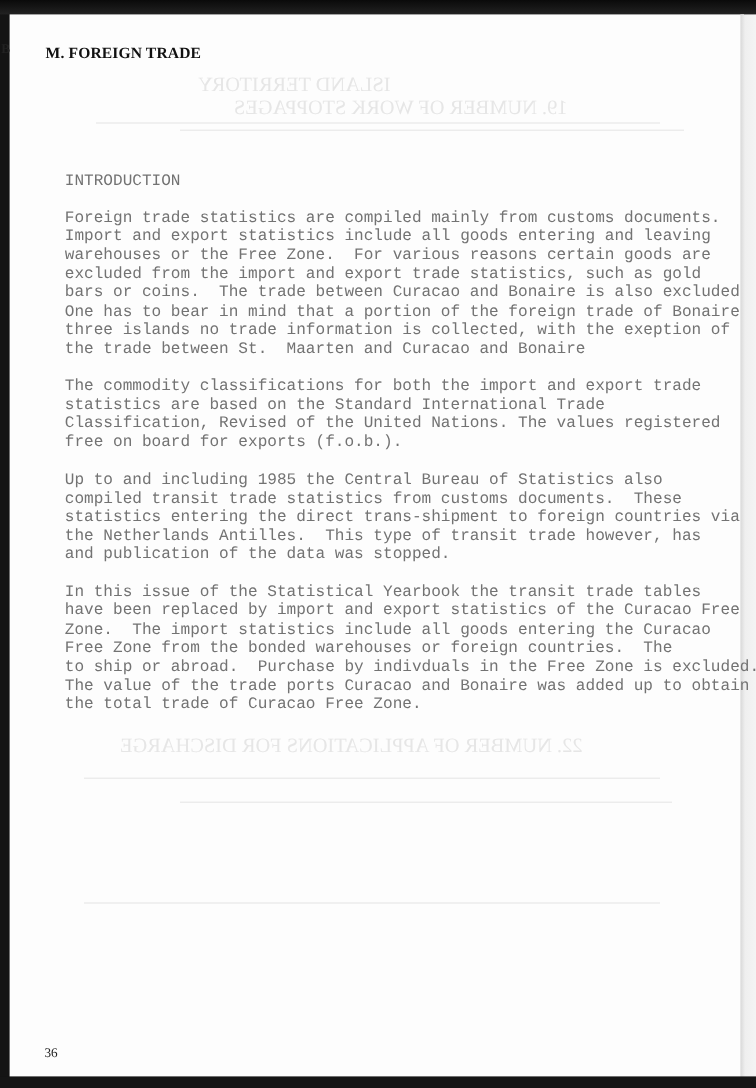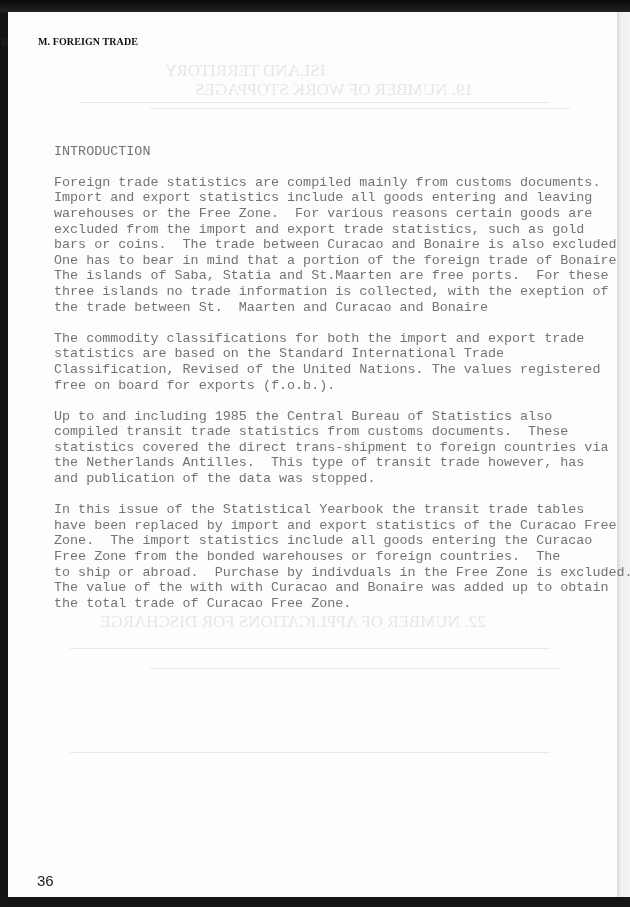--- a/index.html
+++ b/index.html
@@ -23,38 +23,38 @@
     .bottom-band {
       position: absolute; left: 0; top: 897px; width: 630px; height: 10px;
       background: #151515;
     }
     .margin-letter {
       position: absolute; left: 1px; top: 35px;
       font-family: "Liberation Serif", serif; font-weight: bold; font-size: 11px; color: #222;
     }
     .section-heading {
       position: absolute; left: 38px; top: 36px;
-      font-family: "Liberation Serif", serif; font-weight: bold; font-size: 10px;
+      font-family: "Liberation Serif", serif; font-weight: bold; font-size: 13px;
       color: #111; letter-spacing: 0.1px;
     }
     .ghost {
       position: absolute; color: #e6e6e6; font-family: "Liberation Serif", serif;
       white-space: pre; pointer-events: none; transform: scaleX(-1);
     }
     .ghost-rule { position: absolute; height: 1px; background: #e8e8e8; }
     .content {
       position: absolute; left: 54px; top: 144px; width: 570px;
       font-size: 13.4px; line-height: 15.6px; color: #737373;
     }
     .intro-title { margin: 0 0 15.2px 0; white-space: pre; }
     .para { margin: 0 0 15.6px 0; }
     .para .line { display: block; white-space: pre; height: 15.6px; }
     .page-number {
       position: absolute; left: 37px; top: 872px;
-      font-family: Liberation Sans, sans-serif; font-size: 15px; color: #222;
+      font-family: Liberation Serif, serif; font-size: 11px; color: #222;
     }
   </style>
 </head>
 <body>
 
 <div class="top-band"></div>
 <div class="page"></div>
 <div class="page-edge"></div>
 <div class="bottom-band"></div>
 
@@ -75,44 +75,43 @@
 <div class="content">
   <div class="intro-title">INTRODUCTION</div>
 
   <div class="para">
     <span class="line">Foreign trade statistics are compiled mainly from customs documents.</span>
     <span class="line">Import and export statistics include all goods entering and leaving</span>
     <span class="line">warehouses or the Free Zone.  For various reasons certain goods are</span>
     <span class="line">excluded from the import and export trade statistics, such as gold</span>
     <span class="line">bars or coins.  The trade between Curacao and Bonaire is also excluded</span>
     <span class="line">One has to bear in mind that a portion of the foreign trade of Bonaire</span>
-    <span class="line">The islands of Saba, Statia and St.Maarten are free ports.  For these</span>
     <span class="line">three islands no trade information is collected, with the exeption of</span>
     <span class="line">the trade between St.  Maarten and Curacao and Bonaire</span>
   </div>
 
   <div class="para">
     <span class="line">The commodity classifications for both the import and export trade</span>
     <span class="line">statistics are based on the Standard International Trade</span>
     <span class="line">Classification, Revised of the United Nations. The values registered</span>
     <span class="line">free on board for exports (f.o.b.).</span>
   </div>
 
   <div class="para">
     <span class="line">Up to and including 1985 the Central Bureau of Statistics also</span>
     <span class="line">compiled transit trade statistics from customs documents.  These</span>
-    <span class="line">statistics covered the direct trans-shipment to foreign countries via</span>
+    <span class="line">statistics entering the direct trans-shipment to foreign countries via</span>
     <span class="line">the Netherlands Antilles.  This type of transit trade however, has</span>
     <span class="line">and publication of the data was stopped.</span>
   </div>
 
   <div class="para">
     <span class="line">In this issue of the Statistical Yearbook the transit trade tables</span>
     <span class="line">have been replaced by import and export statistics of the Curacao Free</span>
     <span class="line">Zone.  The import statistics include all goods entering the Curacao</span>
     <span class="line">Free Zone from the bonded warehouses or foreign countries.  The</span>
     <span class="line">to ship or abroad.  Purchase by indivduals in the Free Zone is excluded.</span>
-    <span class="line">The value of the with with Curacao and Bonaire was added up to obtain</span>
+    <span class="line">The value of the trade ports Curacao and Bonaire was added up to obtain</span>
     <span class="line">the total trade of Curacao Free Zone.</span>
   </div>
 </div>
 
 <div class="page-number">36</div>
 
 </body></html>

